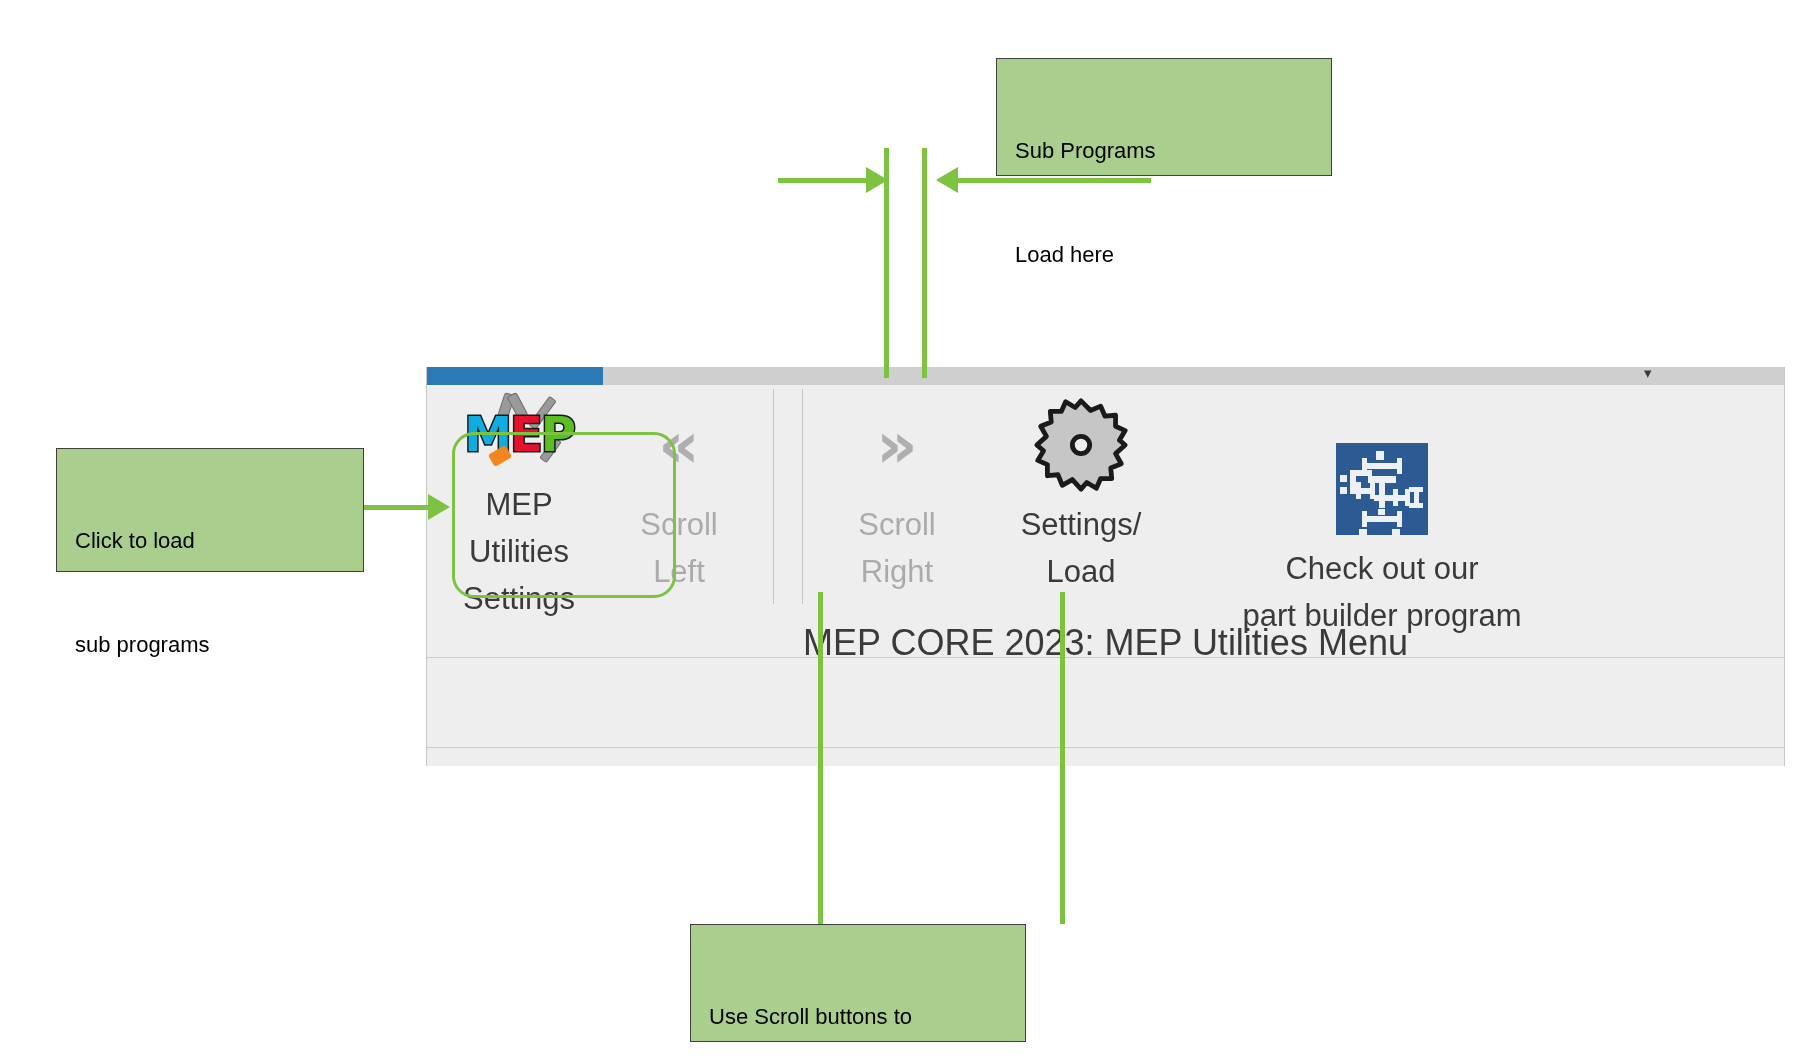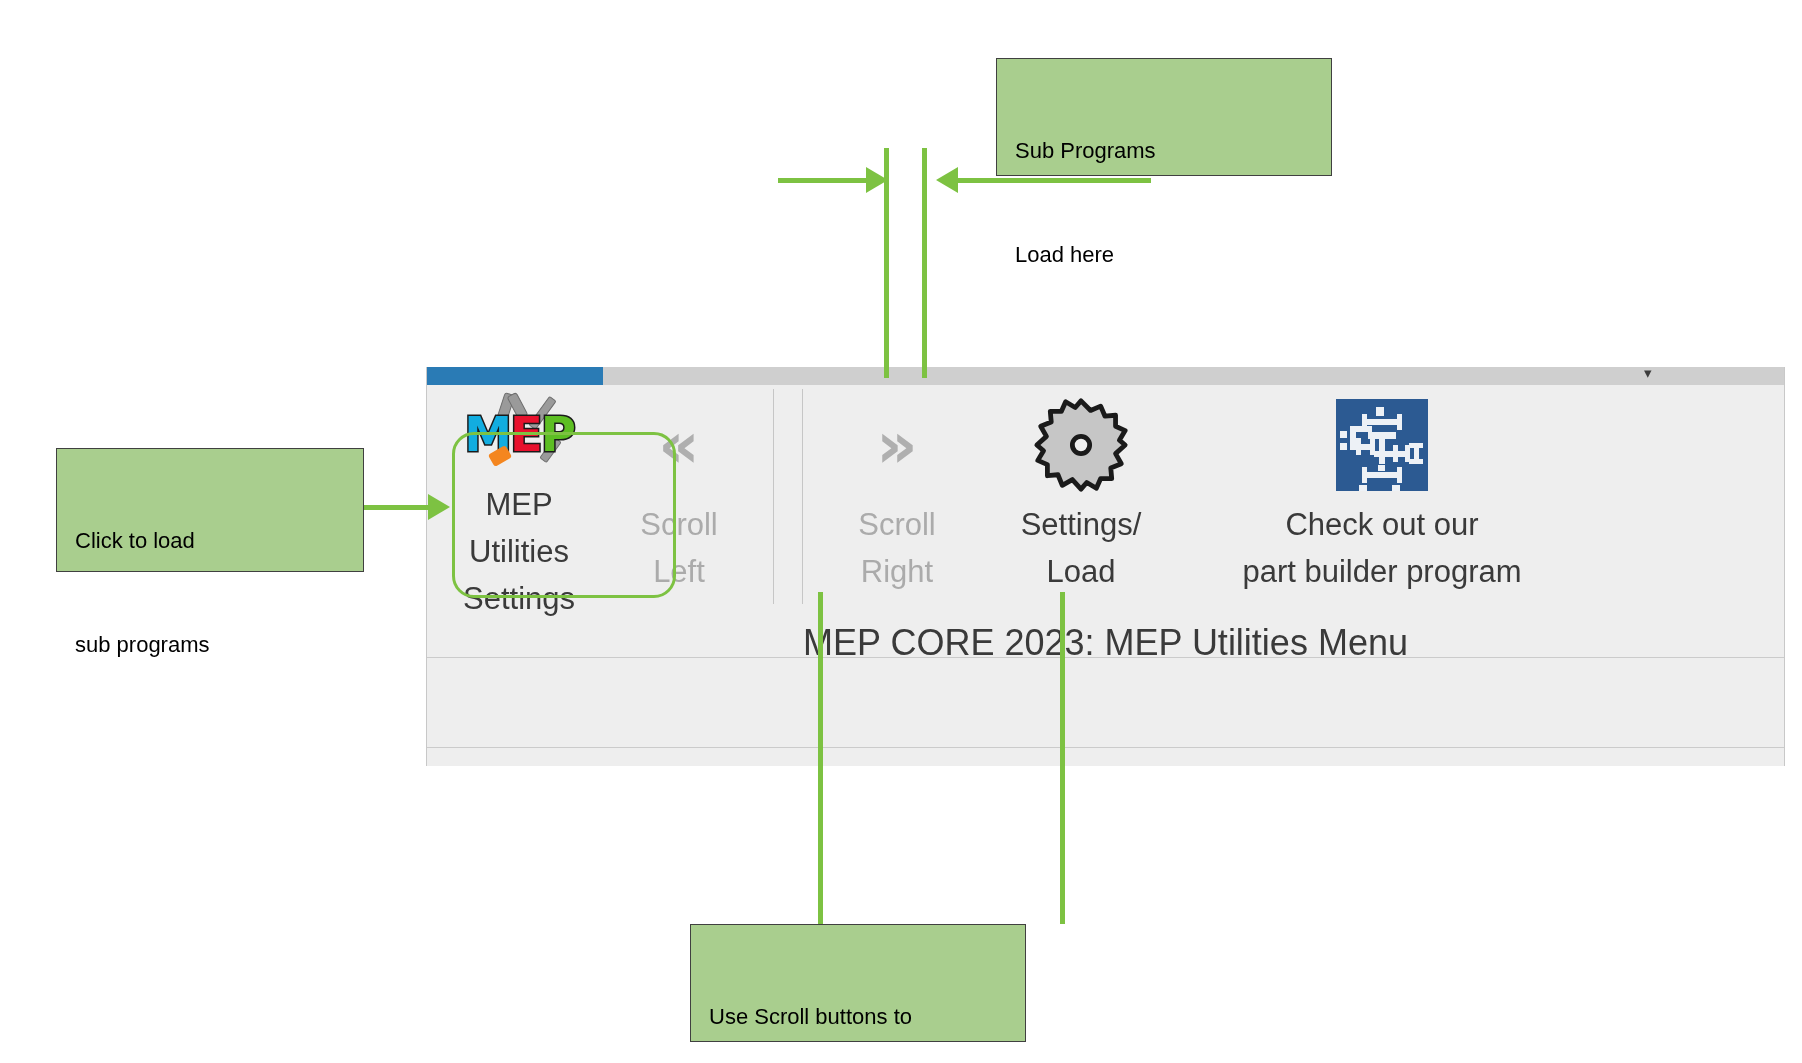--- a/index.html
+++ b/index.html
@@ -135,21 +135,21 @@
   }
   .rb-btn.disabled .rb-label { color: #ABABAB; }
   .rb-sep {
     width: 1px;
     height: 215px;
     background: #C6C6C6;
     margin: 4px 14px 0 14px;
     flex: none;
   }
   .rb-btn-wide { width: 208px; }
-  .rb-btn-xwide { width: 394px; }
+  .rb-btn-xwide { width: 394px; margin-top: 44px; }
 
   
   .mep-highlight {
     position: absolute;
     left: 452px;
     top: 432px;
     width: 224px;
     height: 166px;
     border: 3px solid #7DC242;
     border-radius: 22px;

